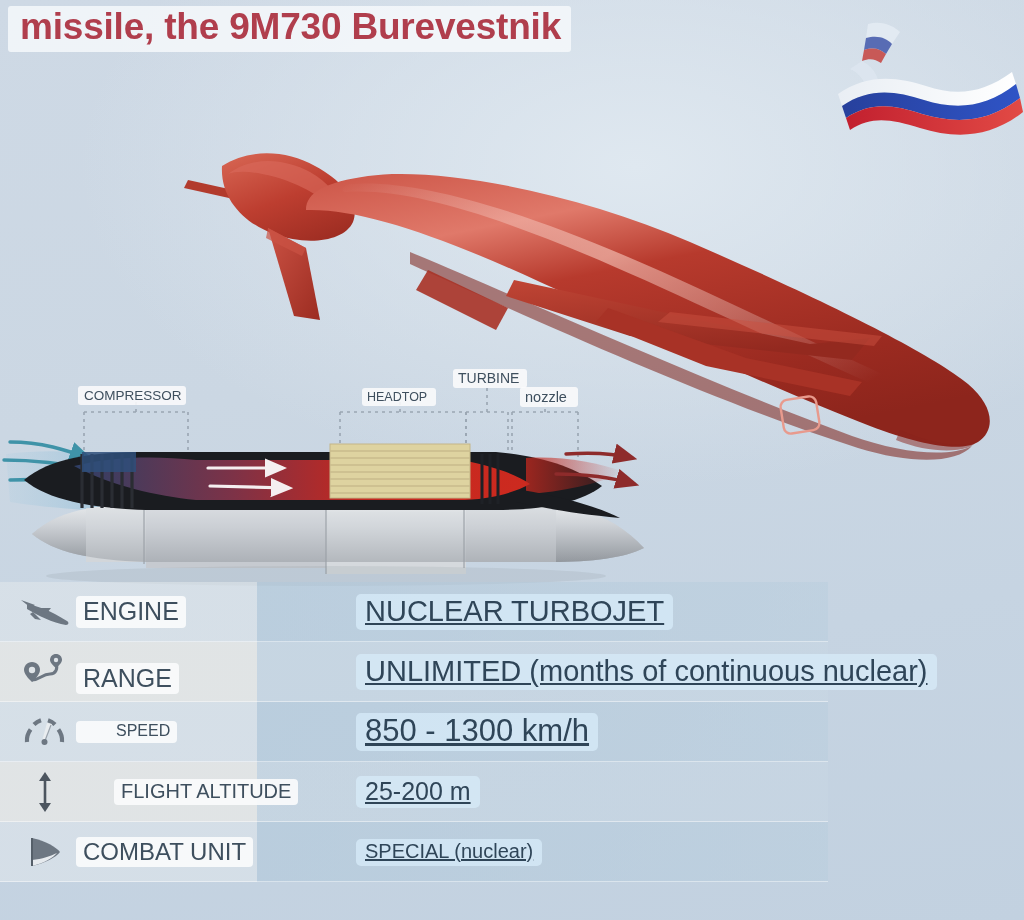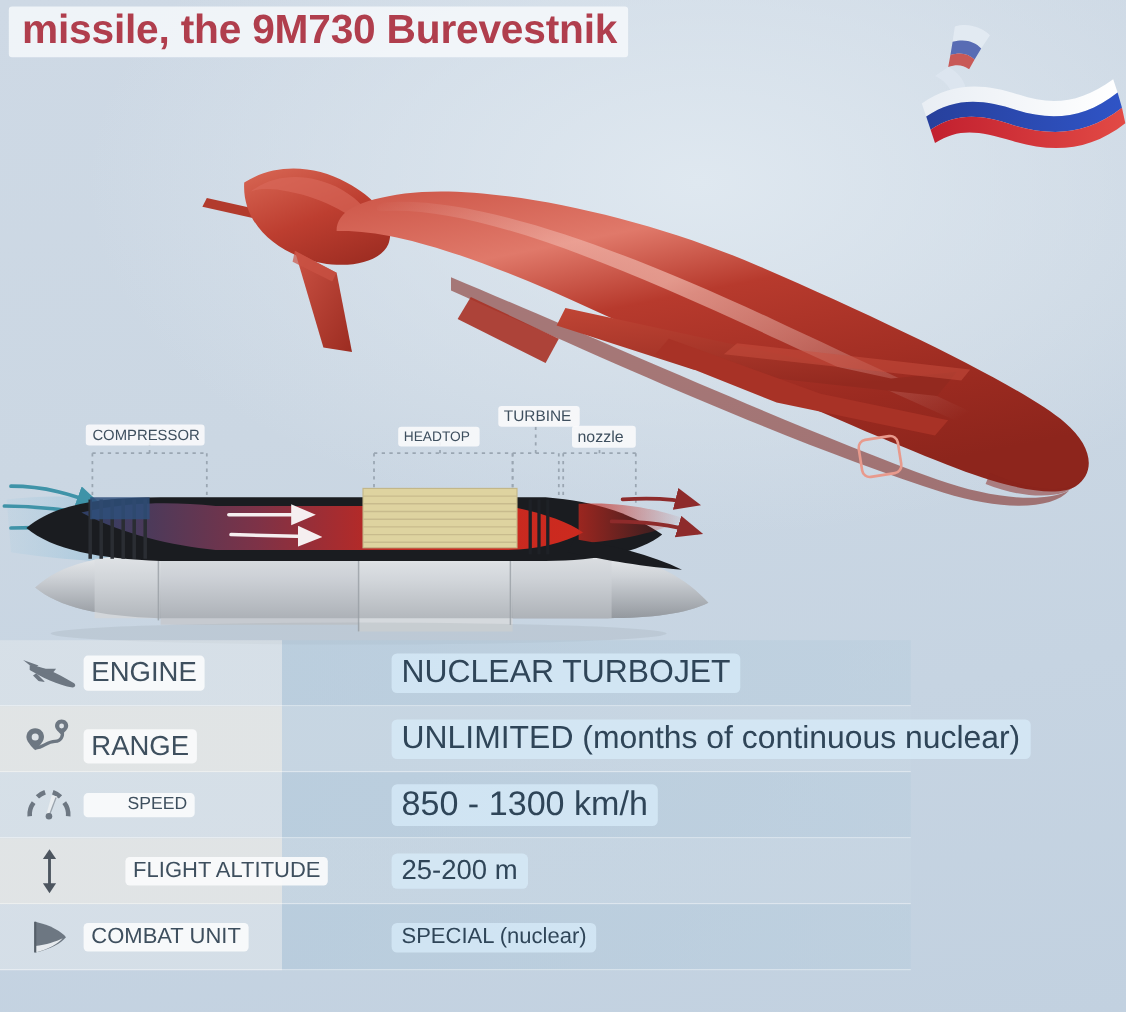--- a/index.html
+++ b/index.html
@@ -107,32 +107,33 @@
     box-sizing: border-box;
   }
   .value-chip {
     display: inline-block;
     background: rgba(214,234,247,0.80);
     color: #2f4558;
     border-radius: 5px;
     padding: 2px 9px 4px 9px;
     line-height: 1.05;
     white-space: nowrap;
+    text-decoration: underline;
   }
 
   
   .r0 .label-chip { font-size: 25px; }
   .r0 .value-chip { font-size: 29px; }
   .r1 .label-chip { font-size: 25px; margin-top: 13px; }
   .r1 .value-chip { font-size: 29px; }
   .r2 .label-chip { font-size: 16px; padding-left: 40px; }
   .r2 .value-chip { font-size: 31px; }
   .r3 .label-chip { font-size: 20px; margin-left: 38px; }
   .r3 .value-chip { font-size: 25px; }
-  .r4 .label-chip { font-size: 20px; }
+  .r4 .label-chip { font-size: 24px; }
   .r4 .value-chip { font-size: 20px; text-align: center; }
 </style>
 </head>
 <body>
 
 <div id="poster">
 
   <div class="title-box">
     <span class="line">missile, the 9M730 Burevestnik</span>
   </div>

